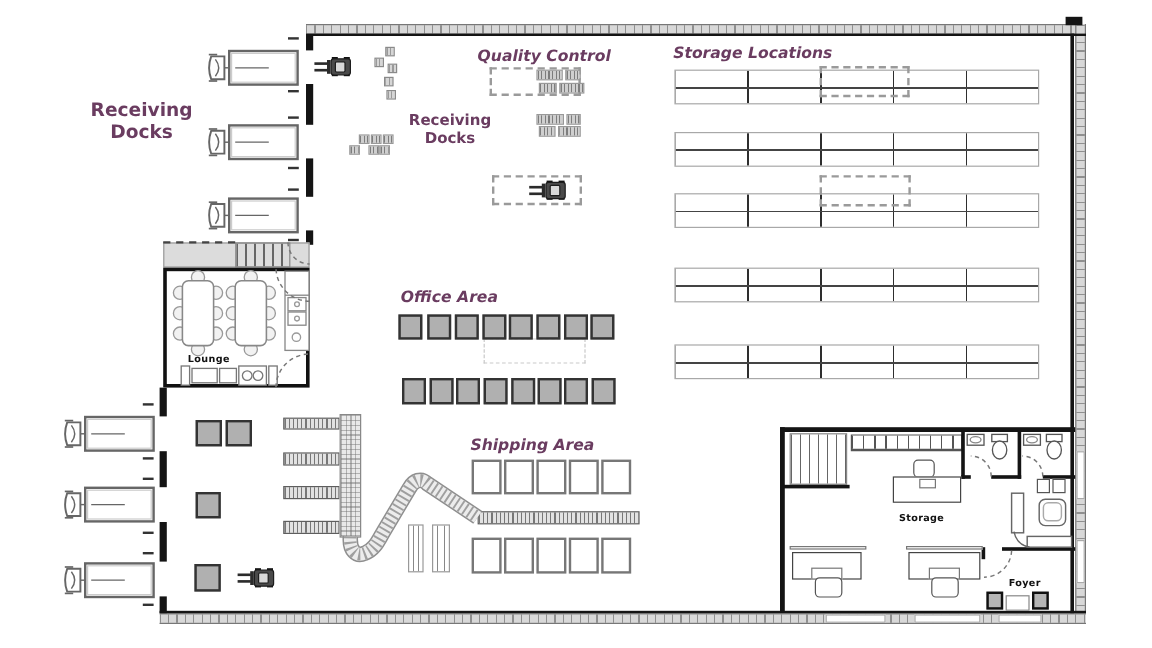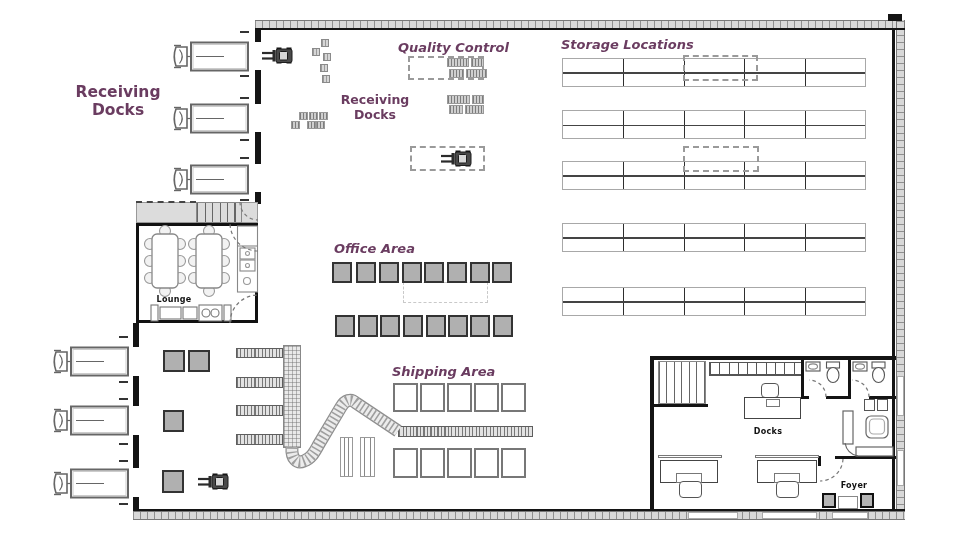--- a/index.html
+++ b/index.html
@@ -307,15 +307,15 @@
     </g>
   </svg>
 
   <div class="lbl lbl-lg" style="left:62px;top:83px;width:112px;color:#6a3c60;">Receiving Docks</div>
   <div class="lbl lbl-md" style="left:398px;top:40px;color:#6a3c60;">Quality Control</div>
   <div class="lbl lbl-md" style="left:561px;top:37px;color:#6a3c60;">Storage Locations</div>
   <div class="lbl lbl-md2" style="left:325px;top:92px;width:100px;color:#6a3c60;">Receiving Docks</div>
   <div class="lbl lbl-md" style="left:334px;top:241px;color:#6a3c60;">Office Area</div>
   <div class="lbl lbl-md" style="left:392px;top:364px;color:#6a3c60;">Shipping Area</div>
   <div class="lbl lbl-room" style="left:144px;top:295px;width:60px;">Lounge</div>
-  <div class="lbl lbl-room" style="left:738px;top:427px;width:60px;">Docks</div>
+  <div class="lbl lbl-room" style="left:738px;top:427px;width:60px;">Storage</div>
   <div class="lbl lbl-room" style="left:824px;top:481px;width:60px;">Foyer</div>
 </div>
 
 </body></html>

